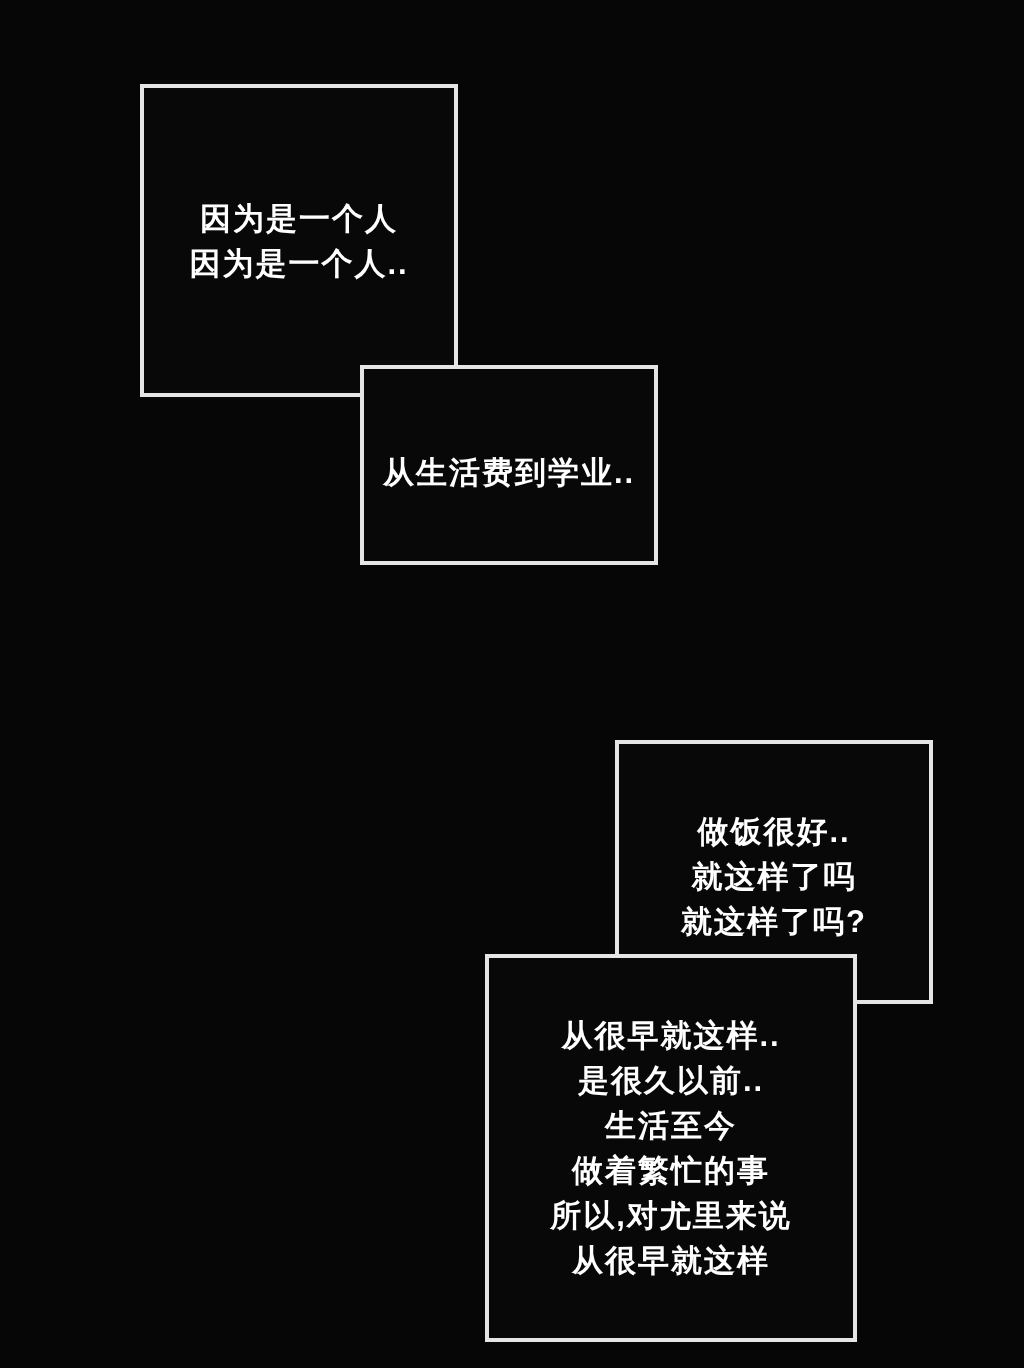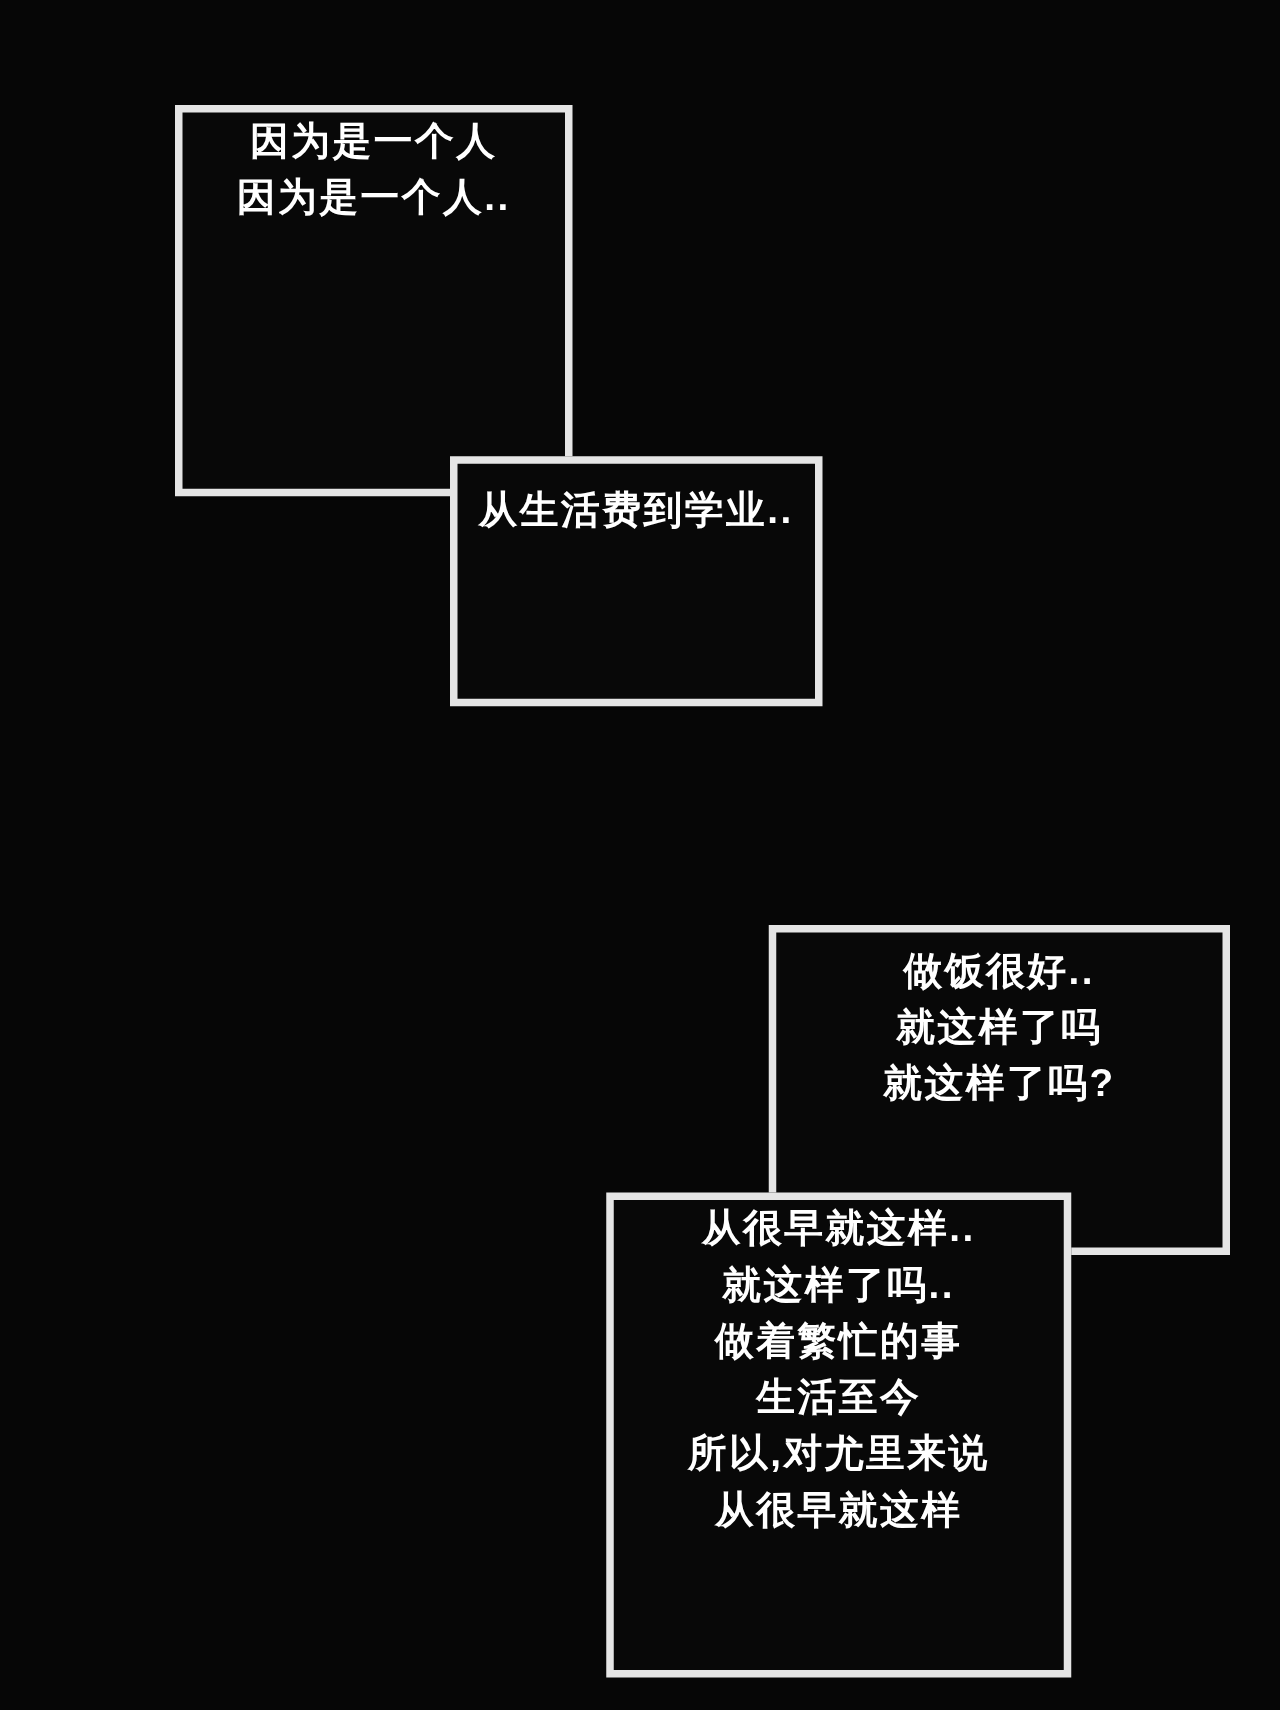--- a/index.html
+++ b/index.html
@@ -11,38 +11,39 @@
     position: relative;
     width: 1024px;
     height: 1368px;
     background: #060606;
     overflow: hidden;
     font-family: "Liberation Sans", "DejaVu Sans", sans-serif;
   }
   .panel {
     position: absolute;
     background: #080808;
-    border: 6px solid #e5e5e5;
+    border: 4px solid #e5e5e5;
     box-sizing: border-box;
     display: flex;
+    align-items: center;
     justify-content: center;
   }
   .dialogue {
     text-align: center;
     color: #ffffff;
     font-size: 31px;
     font-weight: 700;
     line-height: 45px;
     letter-spacing: 2px;
     white-space: nowrap;
   }
   
   .p1 { left: 140px; top: 84px;  width: 318px; height: 313px; }
   .p2 { left: 360px; top: 365px; width: 298px; height: 200px; }
-  .p3 { left: 615px; top: 740px; width: 369px; height: 264px; }
+  .p3 { left: 615px; top: 740px; width: 318px; height: 264px; }
   .p4 { left: 485px; top: 954px; width: 372px; height: 388px; }
   .p2 .dialogue { padding-top: 14px; }
   .p3 .dialogue { padding-top: 8px; }
 </style>
 </head>
 <body>
 
 <div class="page">
 
   <section class="panel p1">
@@ -62,21 +63,21 @@
     <div class="dialogue">
       <div>做饭很好..</div>
       <div>就这样了吗</div>
       <div>就这样了吗?</div>
     </div>
   </section>
 
   <section class="panel p4">
     <div class="dialogue">
       <div>从很早就这样..</div>
-      <div>就这样了吗..</div>
+      <div>是很久以前..</div>
+      <div>生活至今</div>
       <div>做着繁忙的事</div>
-      <div>生活至今</div>
       <div>所以,对尤里来说</div>
       <div>从很早就这样</div>
     </div>
   </section>
 
 </div>
 
 </body></html>

